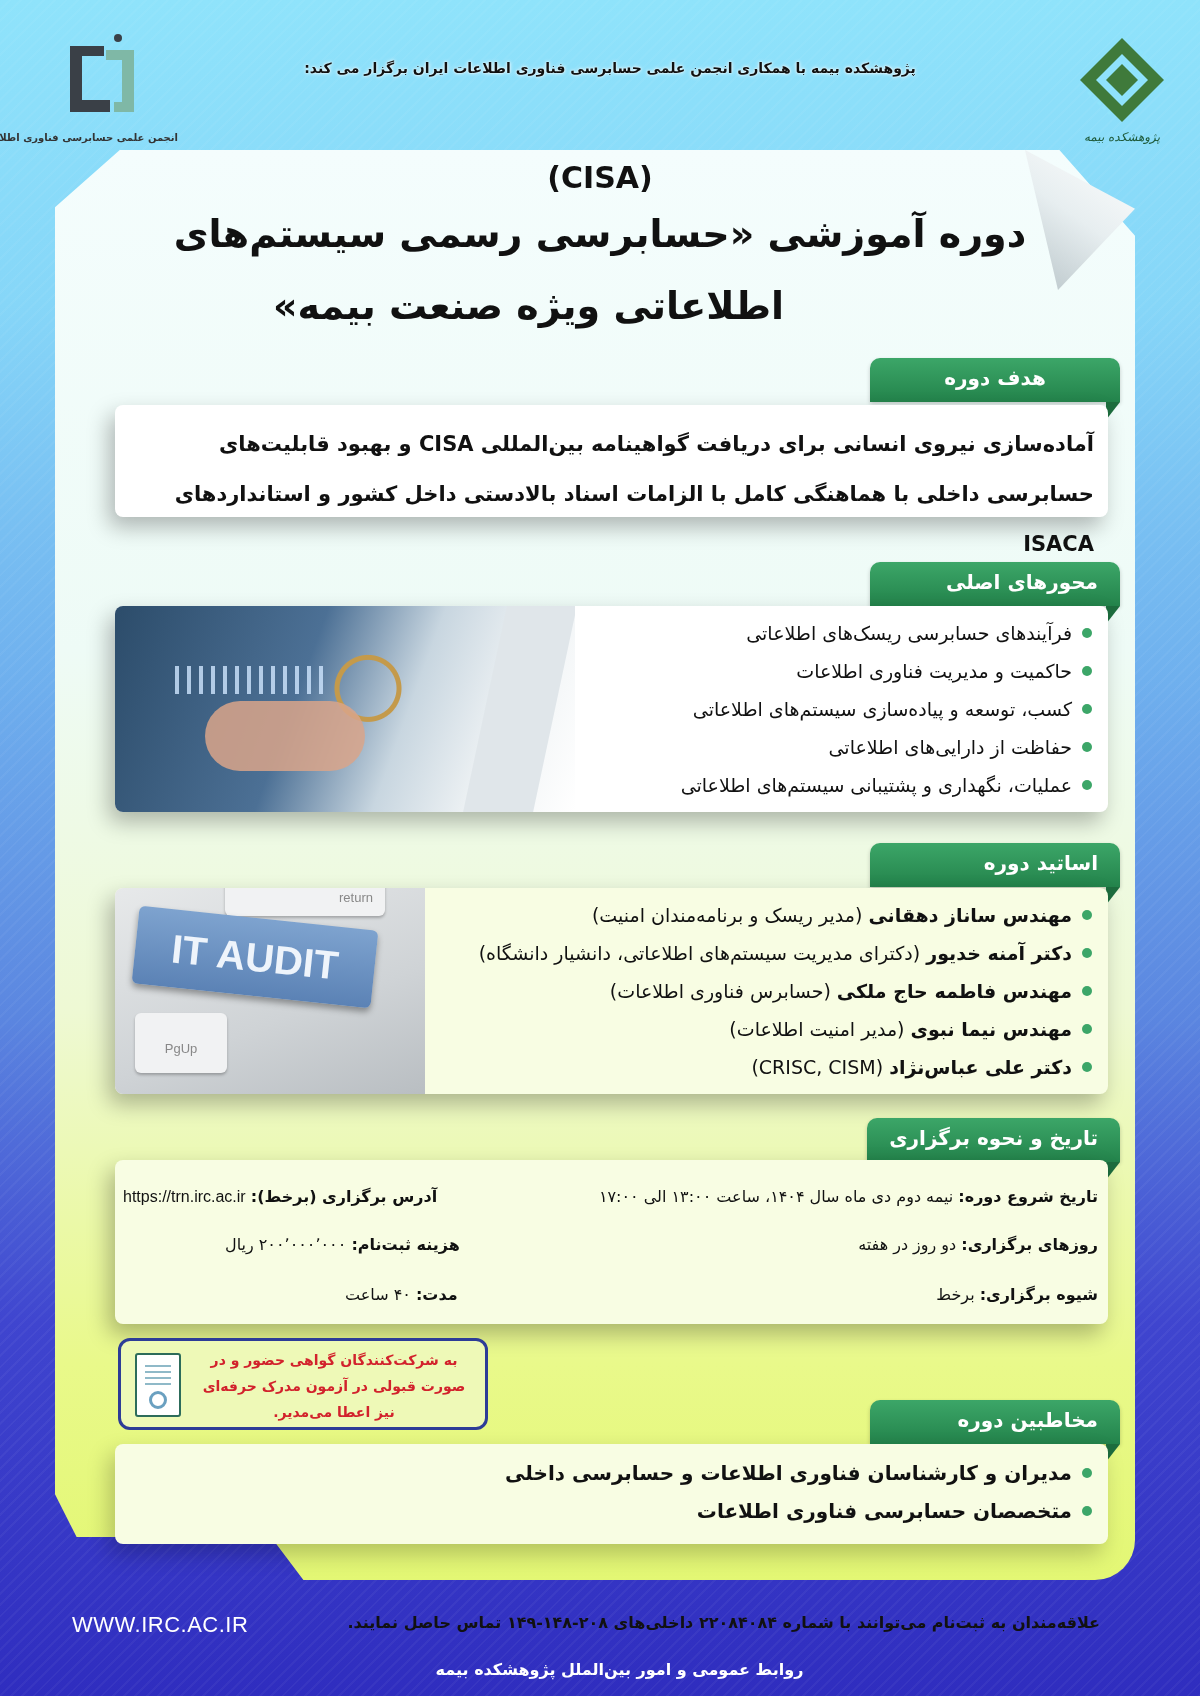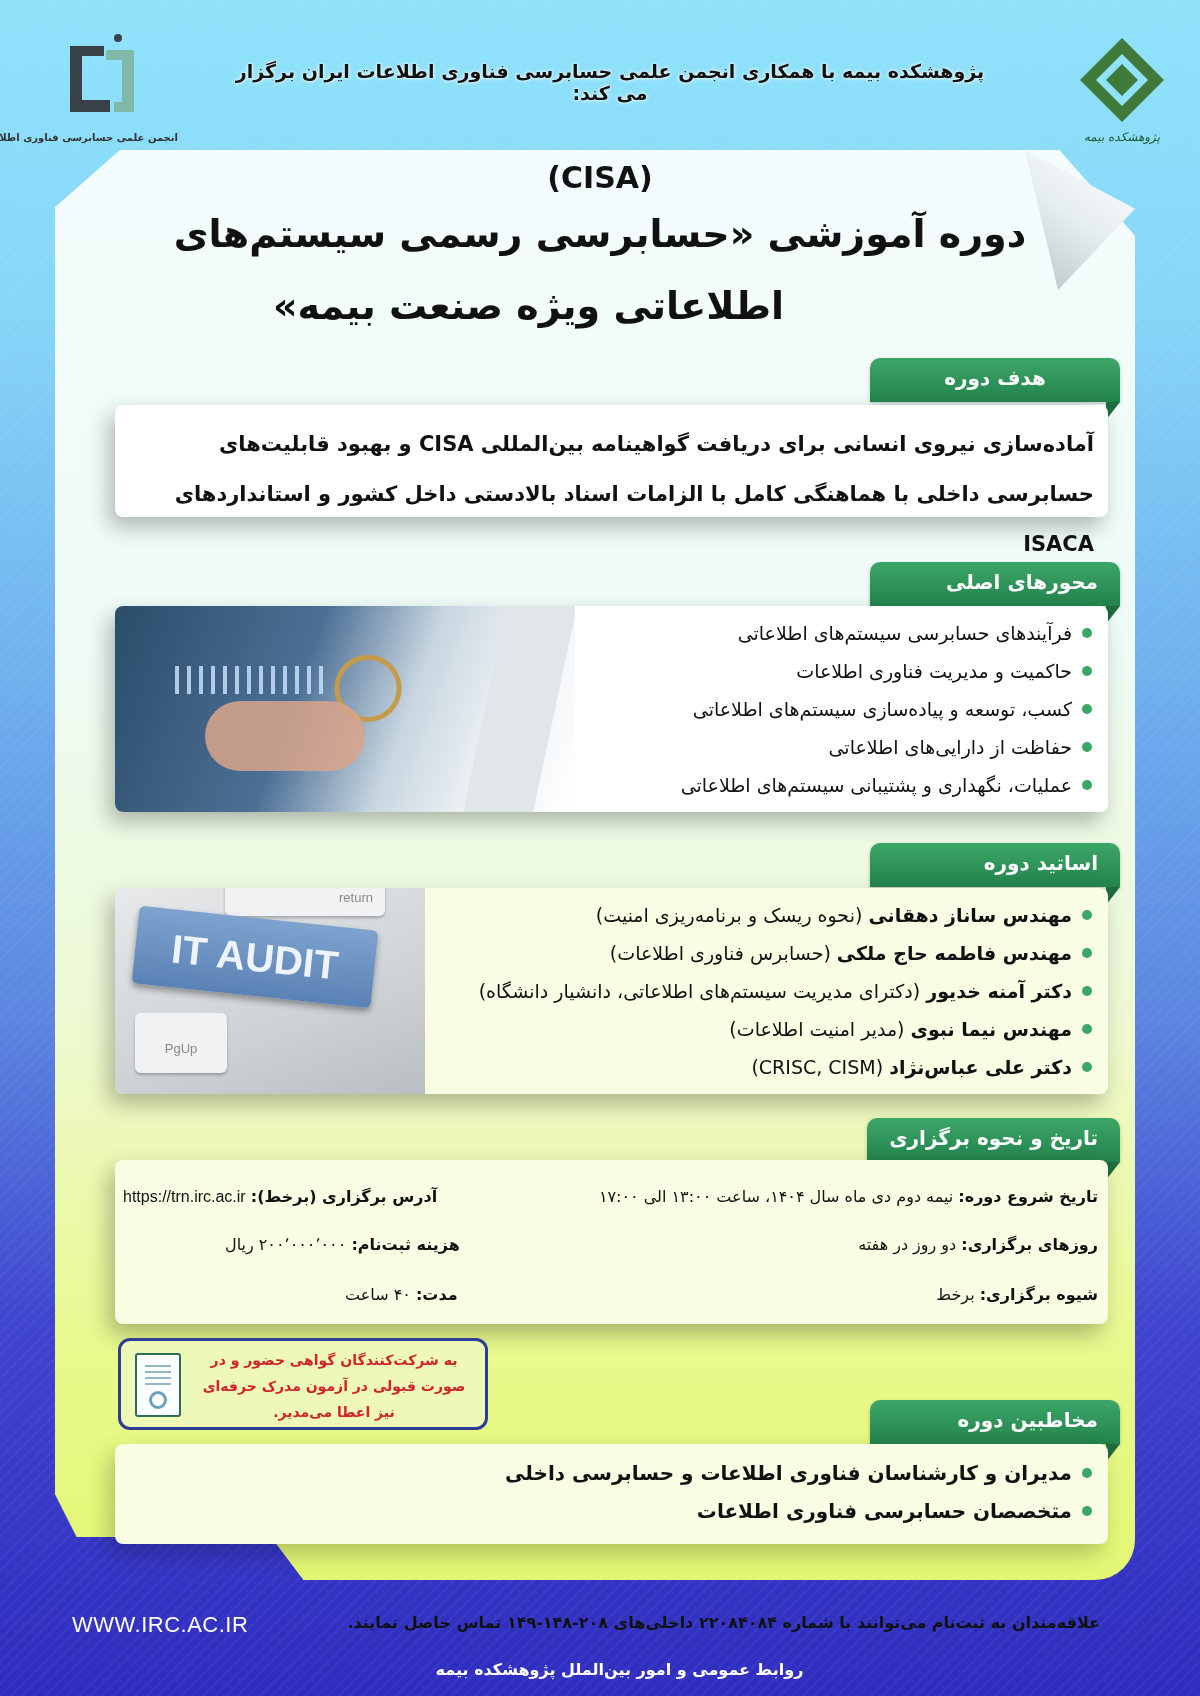--- a/index.html
+++ b/index.html
@@ -11,21 +11,21 @@
     color: #111;
   }
   .stripes {
     position: absolute; inset: 0;
     background: repeating-linear-gradient(135deg, rgba(255,255,255,0.0) 0 6px, rgba(255,255,255,0.04) 6px 8px);
     pointer-events: none;
   }
   
   .header-line {
     position: absolute; top: 60px; left: 220px; width: 780px;
-    text-align: center; font-weight: bold; font-size: 19px; color: #111;
+    text-align: center; font-weight: bold; font-size: 14px; color: #111;
     text-shadow: 0 0 4px #fff, 0 0 2px #fff;
   }
   .logo-left { position: absolute; left: 28px; top: 22px; width: 150px; height: 130px; }
   .logo-left .mark { position: absolute; left: 38px; top: 10px; width: 80px; height: 90px; }
   .logo-left .cap { position: absolute; left: 0; top: 110px; width: 150px; font-size: 10px; font-weight: bold; color: #333; text-align: center; white-space: nowrap; }
   .logo-right { position: absolute; right: 28px; top: 30px; width: 100px; height: 130px; }
   .logo-right .cap { position: absolute; left: 0; top: 100px; width: 100px; font-size: 12px; color: #1e5a3a; text-align: center; font-style: italic; }
 
   
   .paper {
@@ -156,39 +156,39 @@
 </div>
 
 <div class="tab" style="top:562px;">محورهای اصلی</div>
 <div class="card" style="top:606px; height:206px;">
   <div class="img-box img-audit1">
     <div class="bars"></div>
     <div class="hand"></div>
     <div class="lap"></div>
   </div>
   <ul class="bullets" style="position:absolute; right:14px; top:8px;">
-    <li>فرآیندهای حسابرسی سیستم‌های اطلاعاتی</li>
+    <li>فرآیندهای حسابرسی ریسک‌های اطلاعاتی</li>
     <li>حاکمیت و مدیریت فناوری اطلاعات</li>
     <li>کسب، توسعه و پیاده‌سازی سیستم‌های اطلاعاتی</li>
     <li>حفاظت از دارایی‌های اطلاعاتی</li>
     <li>عملیات، نگهداری و پشتیبانی سیستم‌های اطلاعاتی</li>
   </ul>
 </div>
 
 <div class="tab" style="top:843px;">اساتید دوره</div>
 <div class="card yellow" style="top:888px; height:206px;">
   <div class="img-box img-audit2">
     <div class="key-return">return</div>
     <div class="key-it">IT AUDIT</div>
     <div class="key-pgup">PgUp</div>
   </div>
   <ul class="bullets" style="position:absolute; right:14px; top:8px;">
-    <li><b>مهندس ساناز دهقانی</b> <span>(نحوه ریسک و برنامه‌ریزی امنیت)</span></li>
+    <li><b>مهندس ساناز دهقانی</b> <span>(مدیر ریسک و برنامه‌مندان امنیت)</span></li>
+    <li><b>دکتر آمنه خدیور</b> <span>(دکترای مدیریت سیستم‌های اطلاعاتی، دانشیار دانشگاه)</span></li>
     <li><b>مهندس فاطمه حاج ملکی</b> <span>(حسابرس فناوری اطلاعات)</span></li>
-    <li><b>دکتر آمنه خدیور</b> <span>(دکترای مدیریت سیستم‌های اطلاعاتی، دانشیار دانشگاه)</span></li>
     <li><b>مهندس نیما نبوی</b> <span>(مدیر امنیت اطلاعات)</span></li>
     <li><b>دکتر علی عباس‌نژاد</b> <span>(CRISC, CISM)</span></li>
   </ul>
 </div>
 
 <div class="tab" style="top:1118px;">تاریخ  و نحوه برگزاری</div>
 <div class="card yellow" style="top:1160px; height:164px;">
   <div class="info" style="right:10px; top:24px;"><b>تاریخ شروع دوره:</b> <span>نیمه دوم دی ماه سال ۱۴۰۴، ساعت ۱۳:۰۰ الی ۱۷:۰۰</span></div>
   <div class="info" style="right:10px; top:72px;"><b>روزهای برگزاری:</b> <span>دو روز در هفته</span></div>
   <div class="info" style="right:10px; top:122px;margin-left:16px;"><b>شیوه برگزاری:</b> <span>برخط</span></div>

